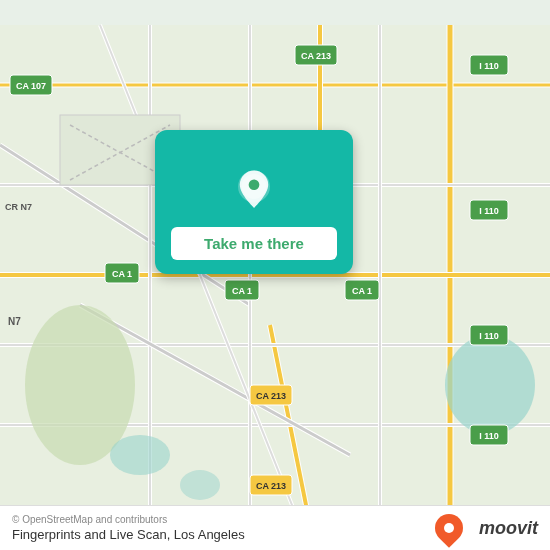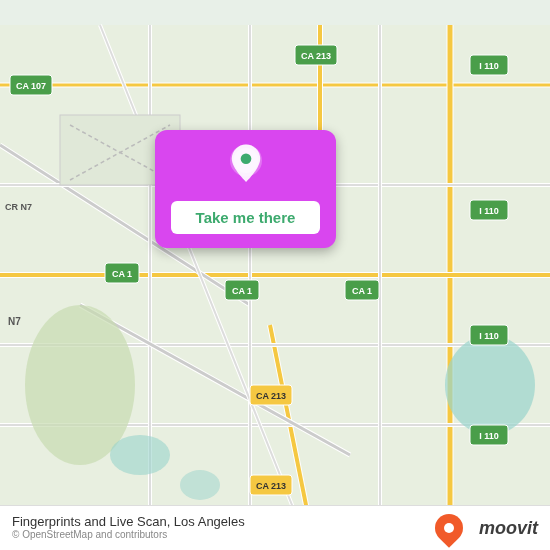--- a/index.html
+++ b/index.html
@@ -93,24 +93,24 @@
       border-radius: 50%;
       transform: rotate(45deg);
       position: absolute;
     }
 
     
     #take-me-there-card {
       position: absolute;
       top: 130px;
       left: 155px;
-      width: 181px;
-      background: #d946ef;
+      width: 198px;
+      background: #14b8a6;
       border-radius: 12px;
-      padding: 11px 16px 14px;
+      padding: 37px 16px 14px;
       display: flex;
       flex-direction: column;
       align-items: center;
       z-index: 20;
       box-shadow: 0 4px 12px rgba(0,0,0,0.3);
     }
 
     #location-pin-icon {
       width: 48px;
       height: 48px;
@@ -236,22 +236,22 @@
 
       <path d="M24 4 C15.16 4 8 11.16 8 20 C8 31 24 46 24 46 C24 46 40 31 40 20 C40 11.16 32.84 4 24 4 Z" fill="white" opacity="0.9"></path>
       <circle cx="24" cy="20" r="6" fill="#3daa6e"></circle>
     </svg>
 
     <button id="take-me-there-btn">Take me there</button>
   </div>
 
   <div id="bottom-bar">
     <div id="bottom-bar-left">
+      <span id="attribution">© OpenStreetMap and contributors</span>
       <span id="place-name">Fingerprints and Live Scan, Los Angeles</span>
-      <span id="attribution">© OpenStreetMap and contributors</span>
     </div>
 
     <div id="moovit-logo">
       <div id="moovit-icon"></div>
       <span id="moovit-text">moovit</span>
     </div>
   </div>
 
 </div>
 

